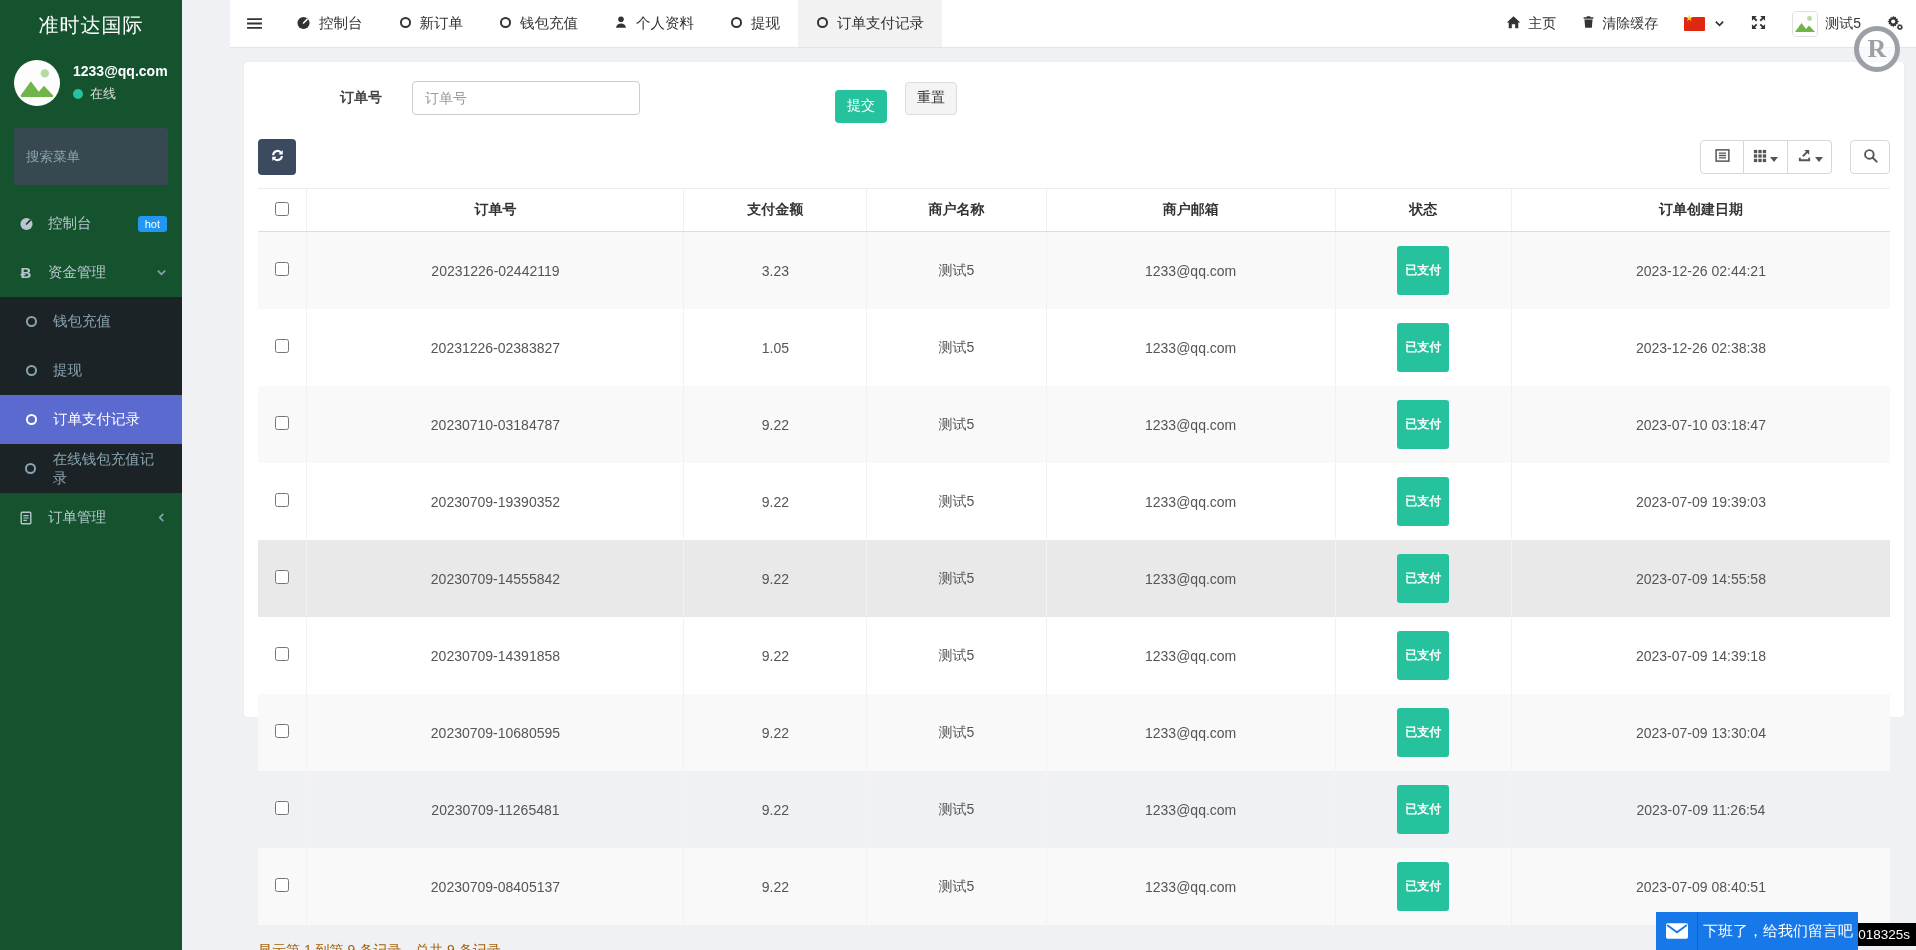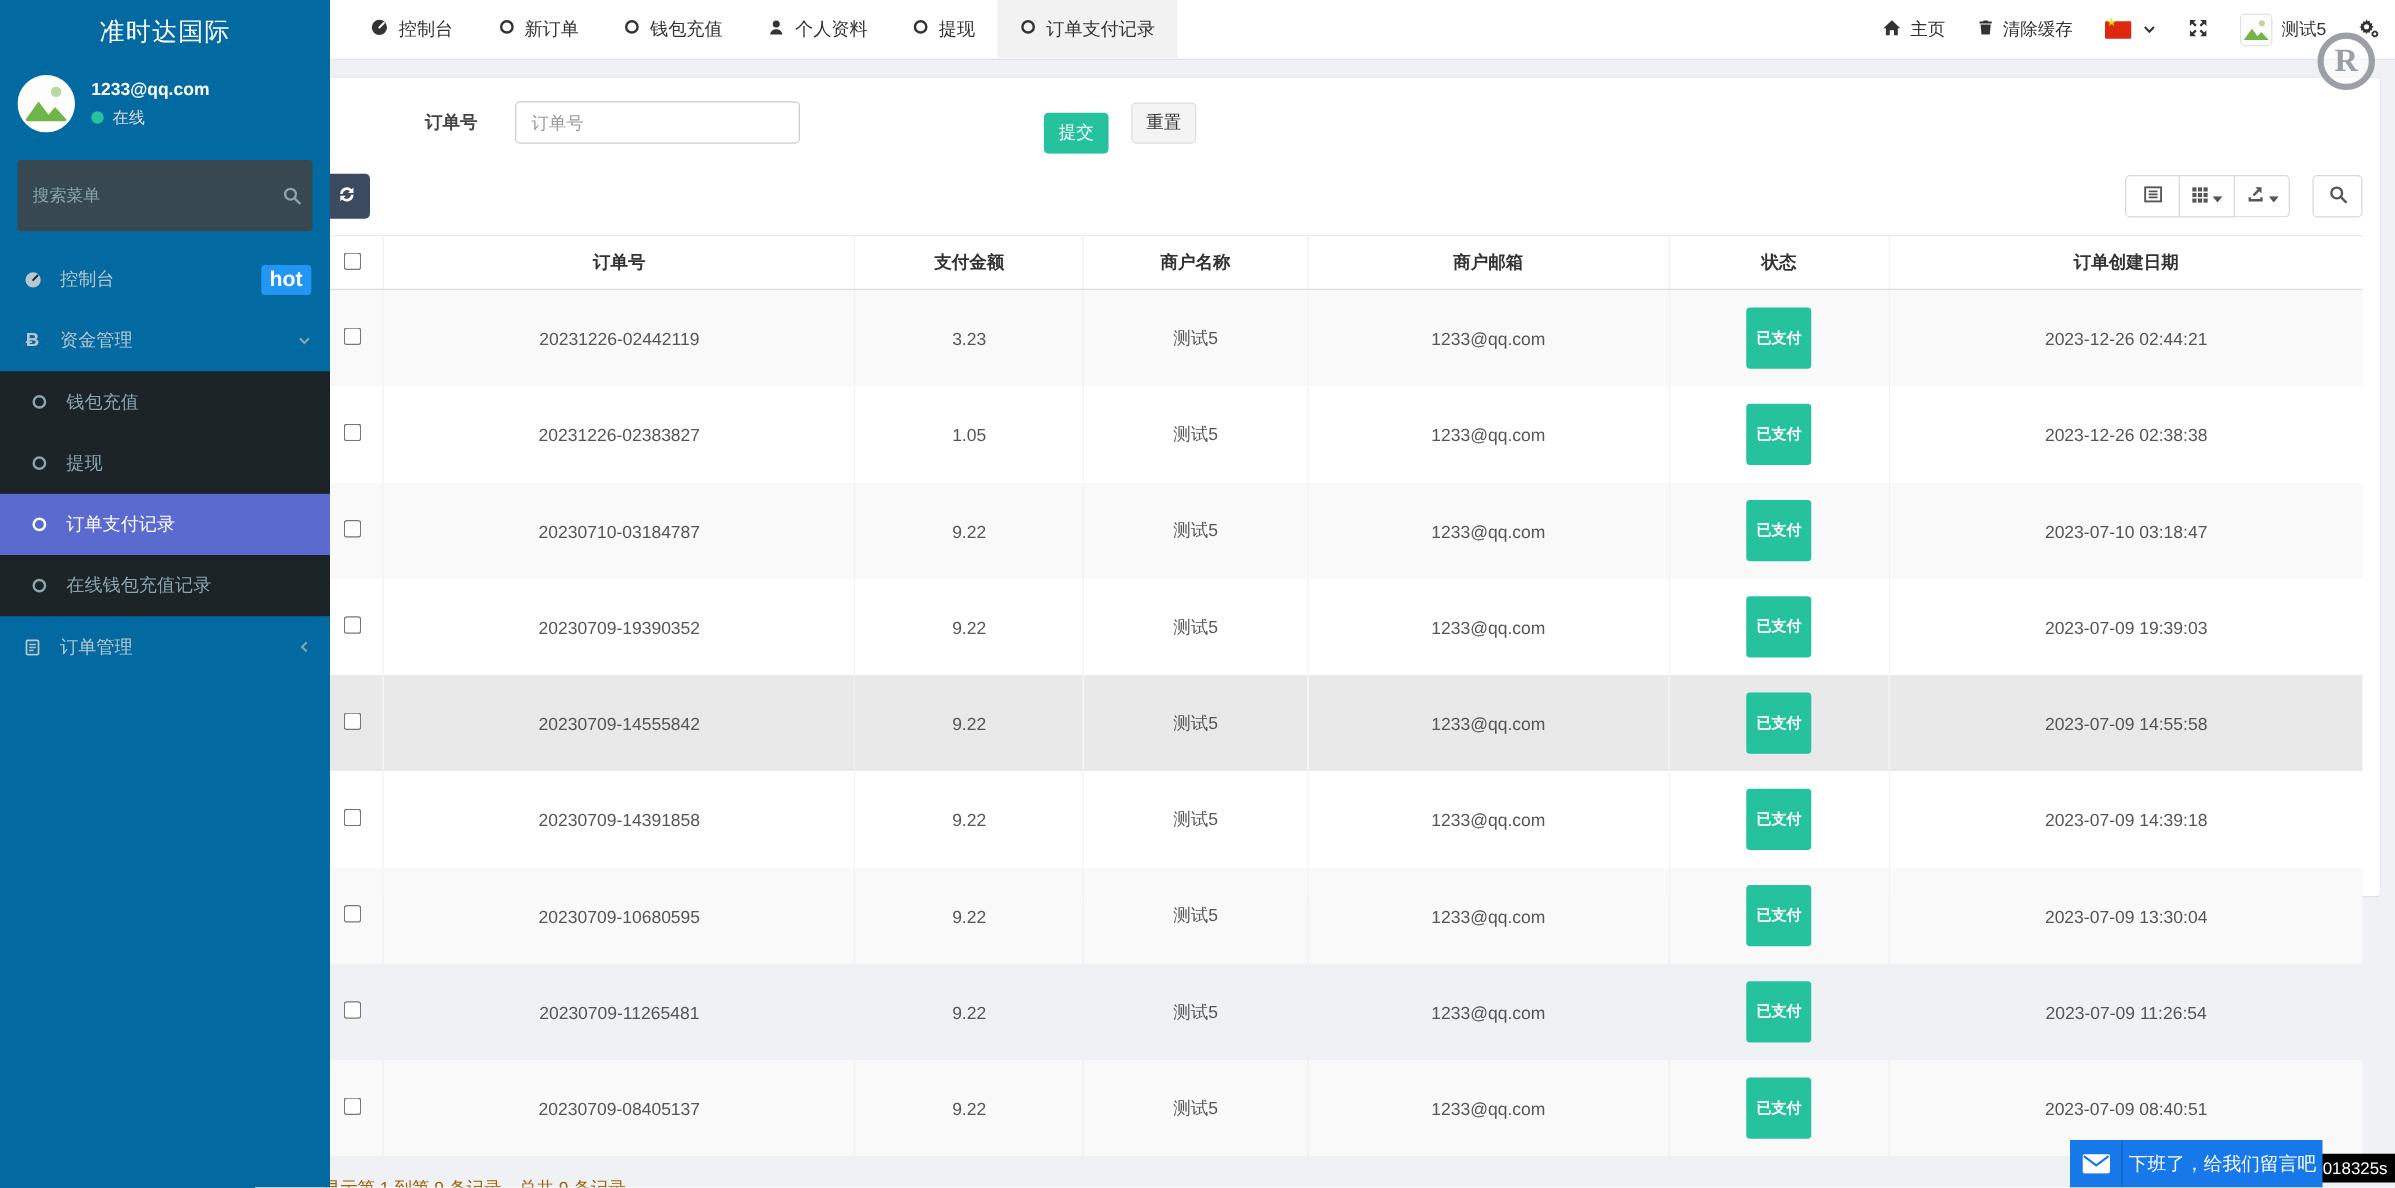--- a/index.html
+++ b/index.html
@@ -3,43 +3,43 @@
 <meta charset="utf-8">
 <style>
   * { box-sizing: border-box; margin: 0; padding: 0; }
   html,body { width:1916px; height:950px; overflow:hidden; }
   body {
     font-family: "Liberation Sans", "DejaVu Sans", sans-serif;
     font-size: 14px; color:#333; background:#eff1f4; position:relative;
   }
   
   .sidebar {
-    position:absolute; left:0; top:0; bottom:0; width:264px;
-    background:#0369a1; color:#b8c7ce; z-index:50; --icon-bg:#222d32;
+    position:absolute; left:0; top:0; bottom:0; width:182px;
+    background:#14532d; color:#b8c7ce; z-index:50; --icon-bg:#222d32;
   }
   .brand { height:50px; display:flex; align-items:center; justify-content:center;
     color:#fff; font-size:20px; letter-spacing:1px; }
   .user-panel { display:flex; align-items:center; gap:13px; padding:10px 14px 14px; }
   .avatar { width:46px; height:46px; border-radius:50%; overflow:hidden; flex:0 0 auto;
     background:#fff; border:2px solid rgba(255,255,255,.15); }
   .avatar svg { display:block; width:100%; height:100%; }
   .user-email { color:#fff; font-weight:bold; font-size:14px; margin-bottom:6px; }
   .user-status { display:flex; align-items:center; gap:7px; font-size:13px; color:#ddd; }
   .dot { width:10px; height:10px; border-radius:50%; background:var(--accent); }
   .side-search { margin:8px 14px 4px; display:flex; background:#374850; border-radius:3px; overflow:hidden; }
   .side-search input { flex:1; background:transparent; border:none; outline:none;
     color:#ccc; padding:21px 12px; font-size:13.5px; font-family:inherit; }
   .side-search input::placeholder { color:#8aa4af; }
   .side-search .sbtn { width:34px; display:flex; align-items:center; justify-content:center;
     background:transparent; border:none; color:#8aa4af; cursor:pointer; }
   .menu { margin-top:14px; }
   .menu-item { display:flex; align-items:center; gap:11px; padding:0 15px; height:49px;
     font-size:14.5px; cursor:pointer; color:#b8c7ce; }
   .menu-item .mi-icon { width:22px; display:flex; justify-content:center; color:inherit; }
-  .menu-item .badge { margin-left:auto; color:#fff; font-size:17px; font-weight:bold;
+  .menu-item .badge { margin-left:auto; color:#fff; font-size:11px; font-weight:normal;
     padding:2px 7px; border-radius:3px; }
   .menu-item .chev { margin-left:auto; color:#8aa4af; display:flex; }
   .submenu { background:#1b2327; --icon-bg:#1b2327; }
   .submenu .menu-item { color:#8aa4af; padding-left:20px; }
   .submenu .menu-item.active { background:var(--active); color:#fff; --icon-bg:var(--active); }
   .charicon { font-weight:bold; font-size:15px; line-height:1; }
   
   .topnav {
     position:absolute; left:230px; right:0; top:0; height:48px; background:#fff;
     border-bottom:1px solid #e4e4e4; display:flex; align-items:stretch; z-index:40; --icon-bg:#fff;

